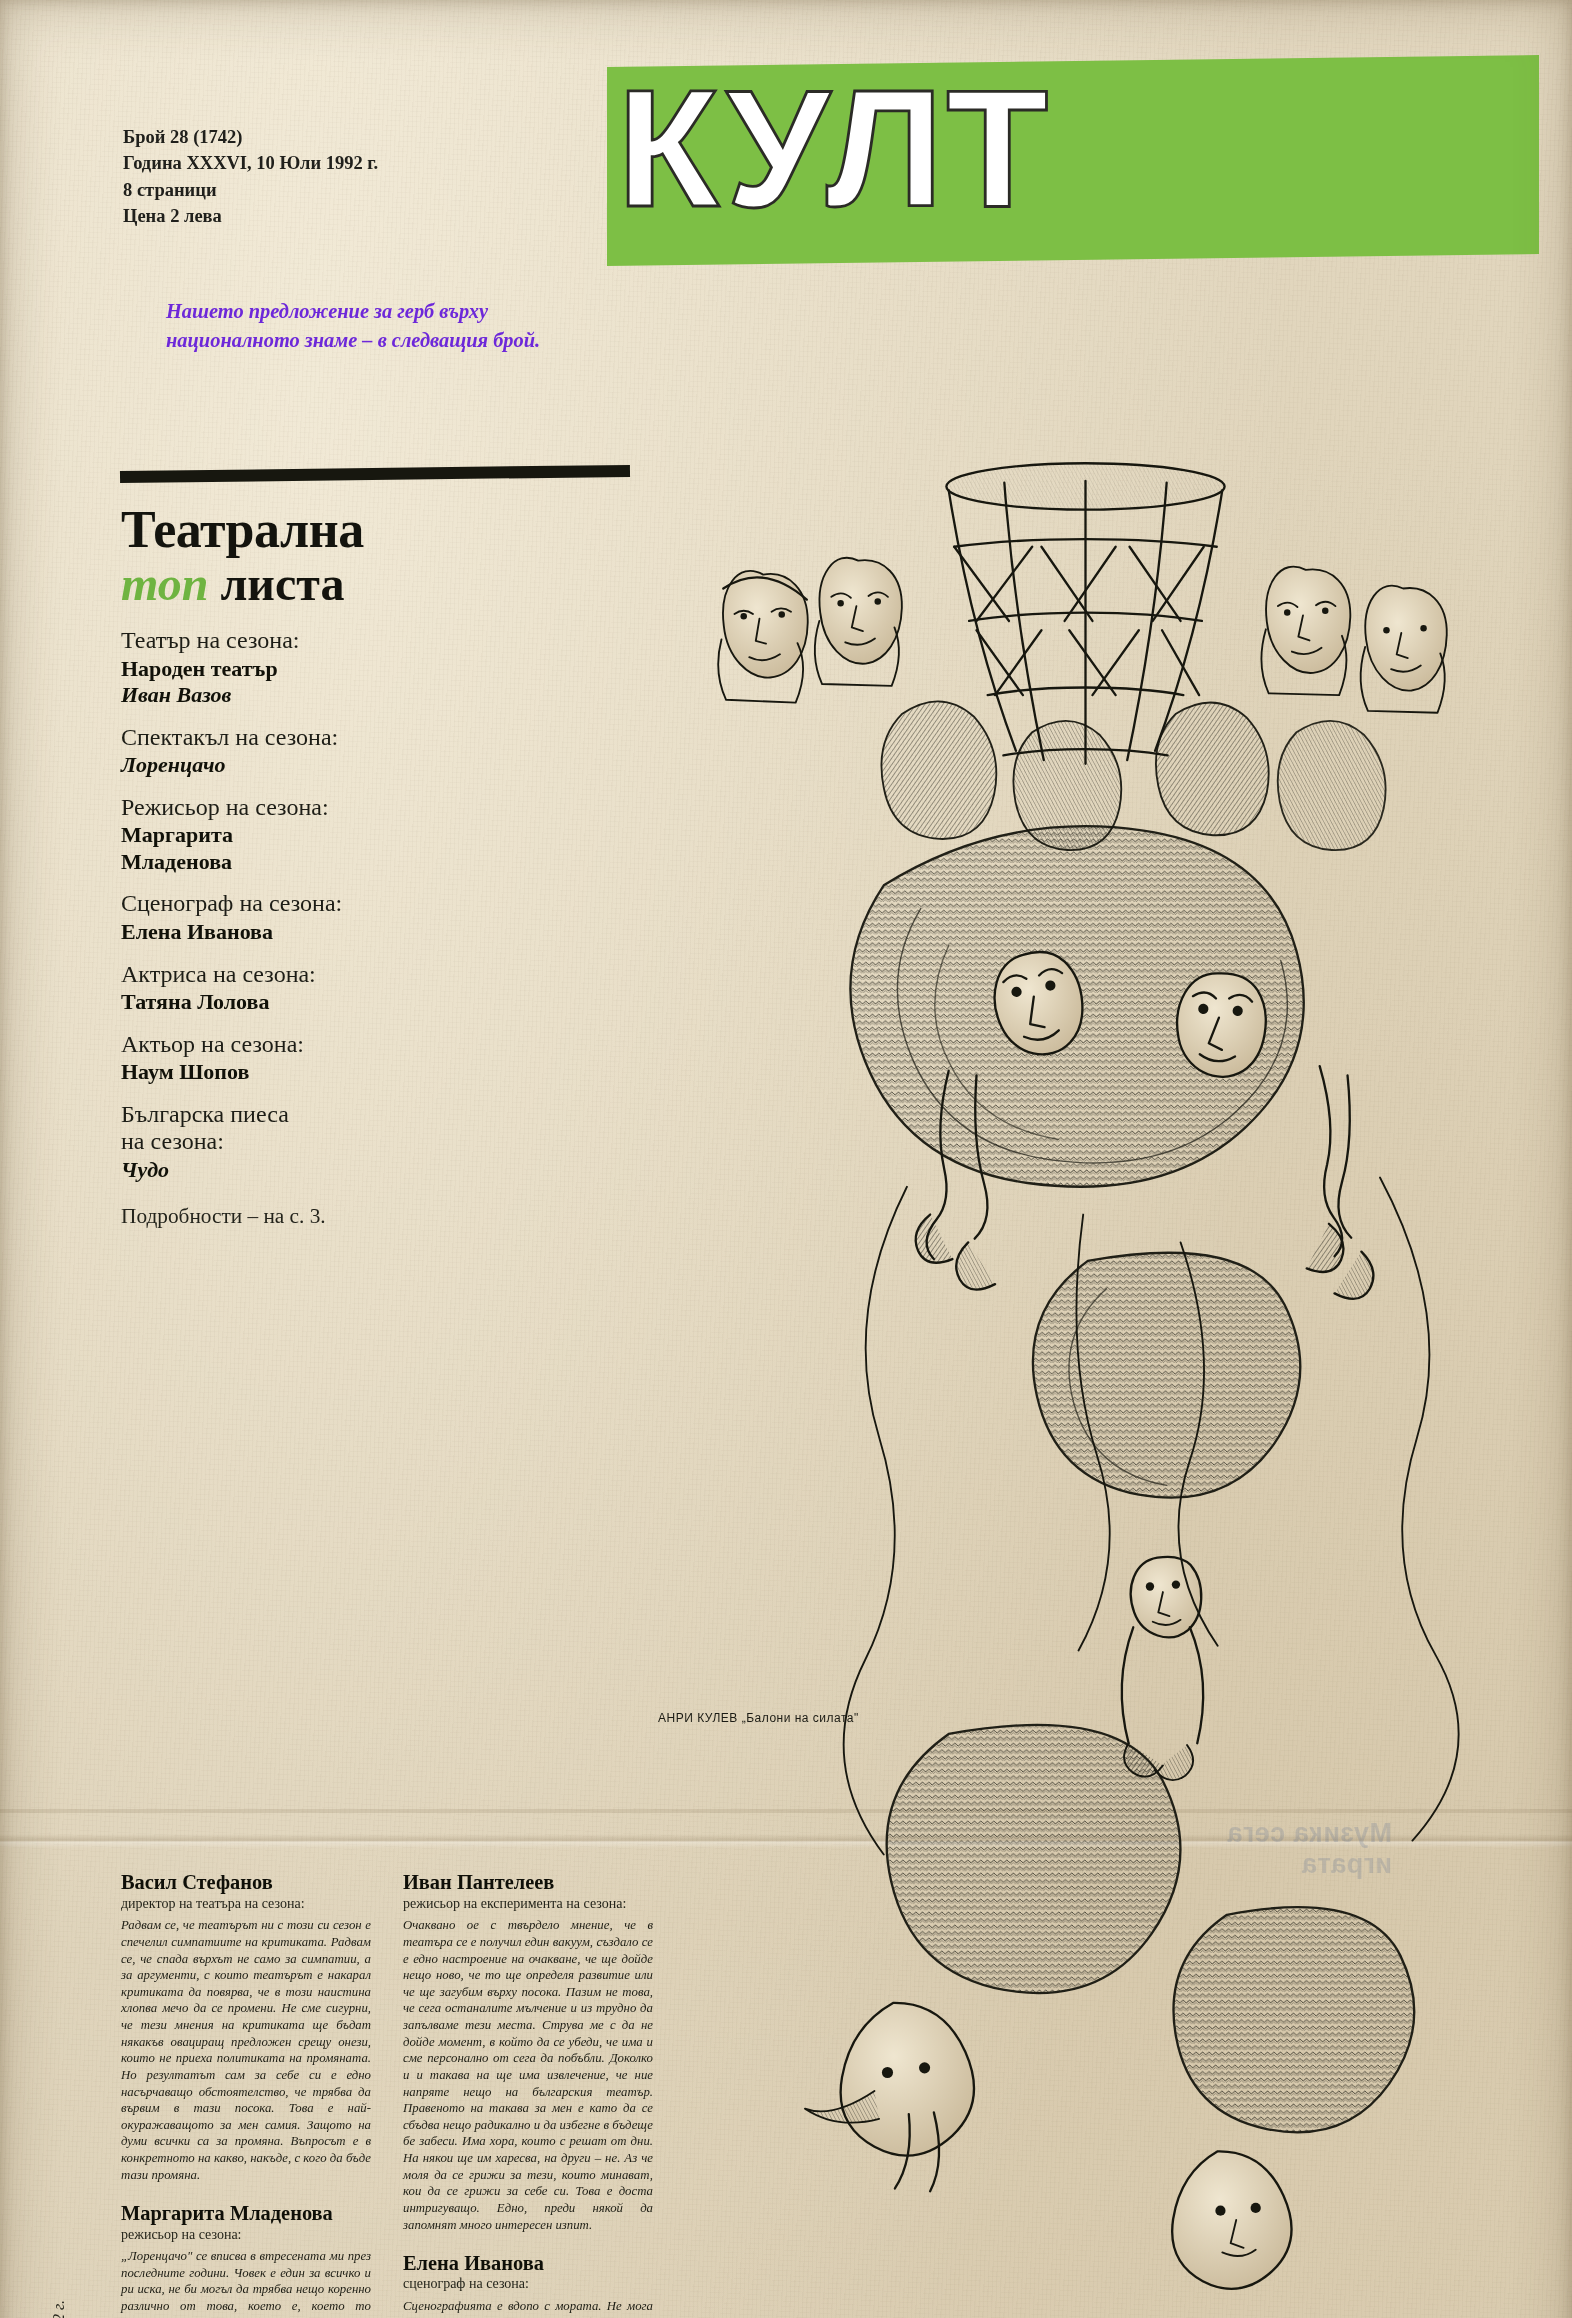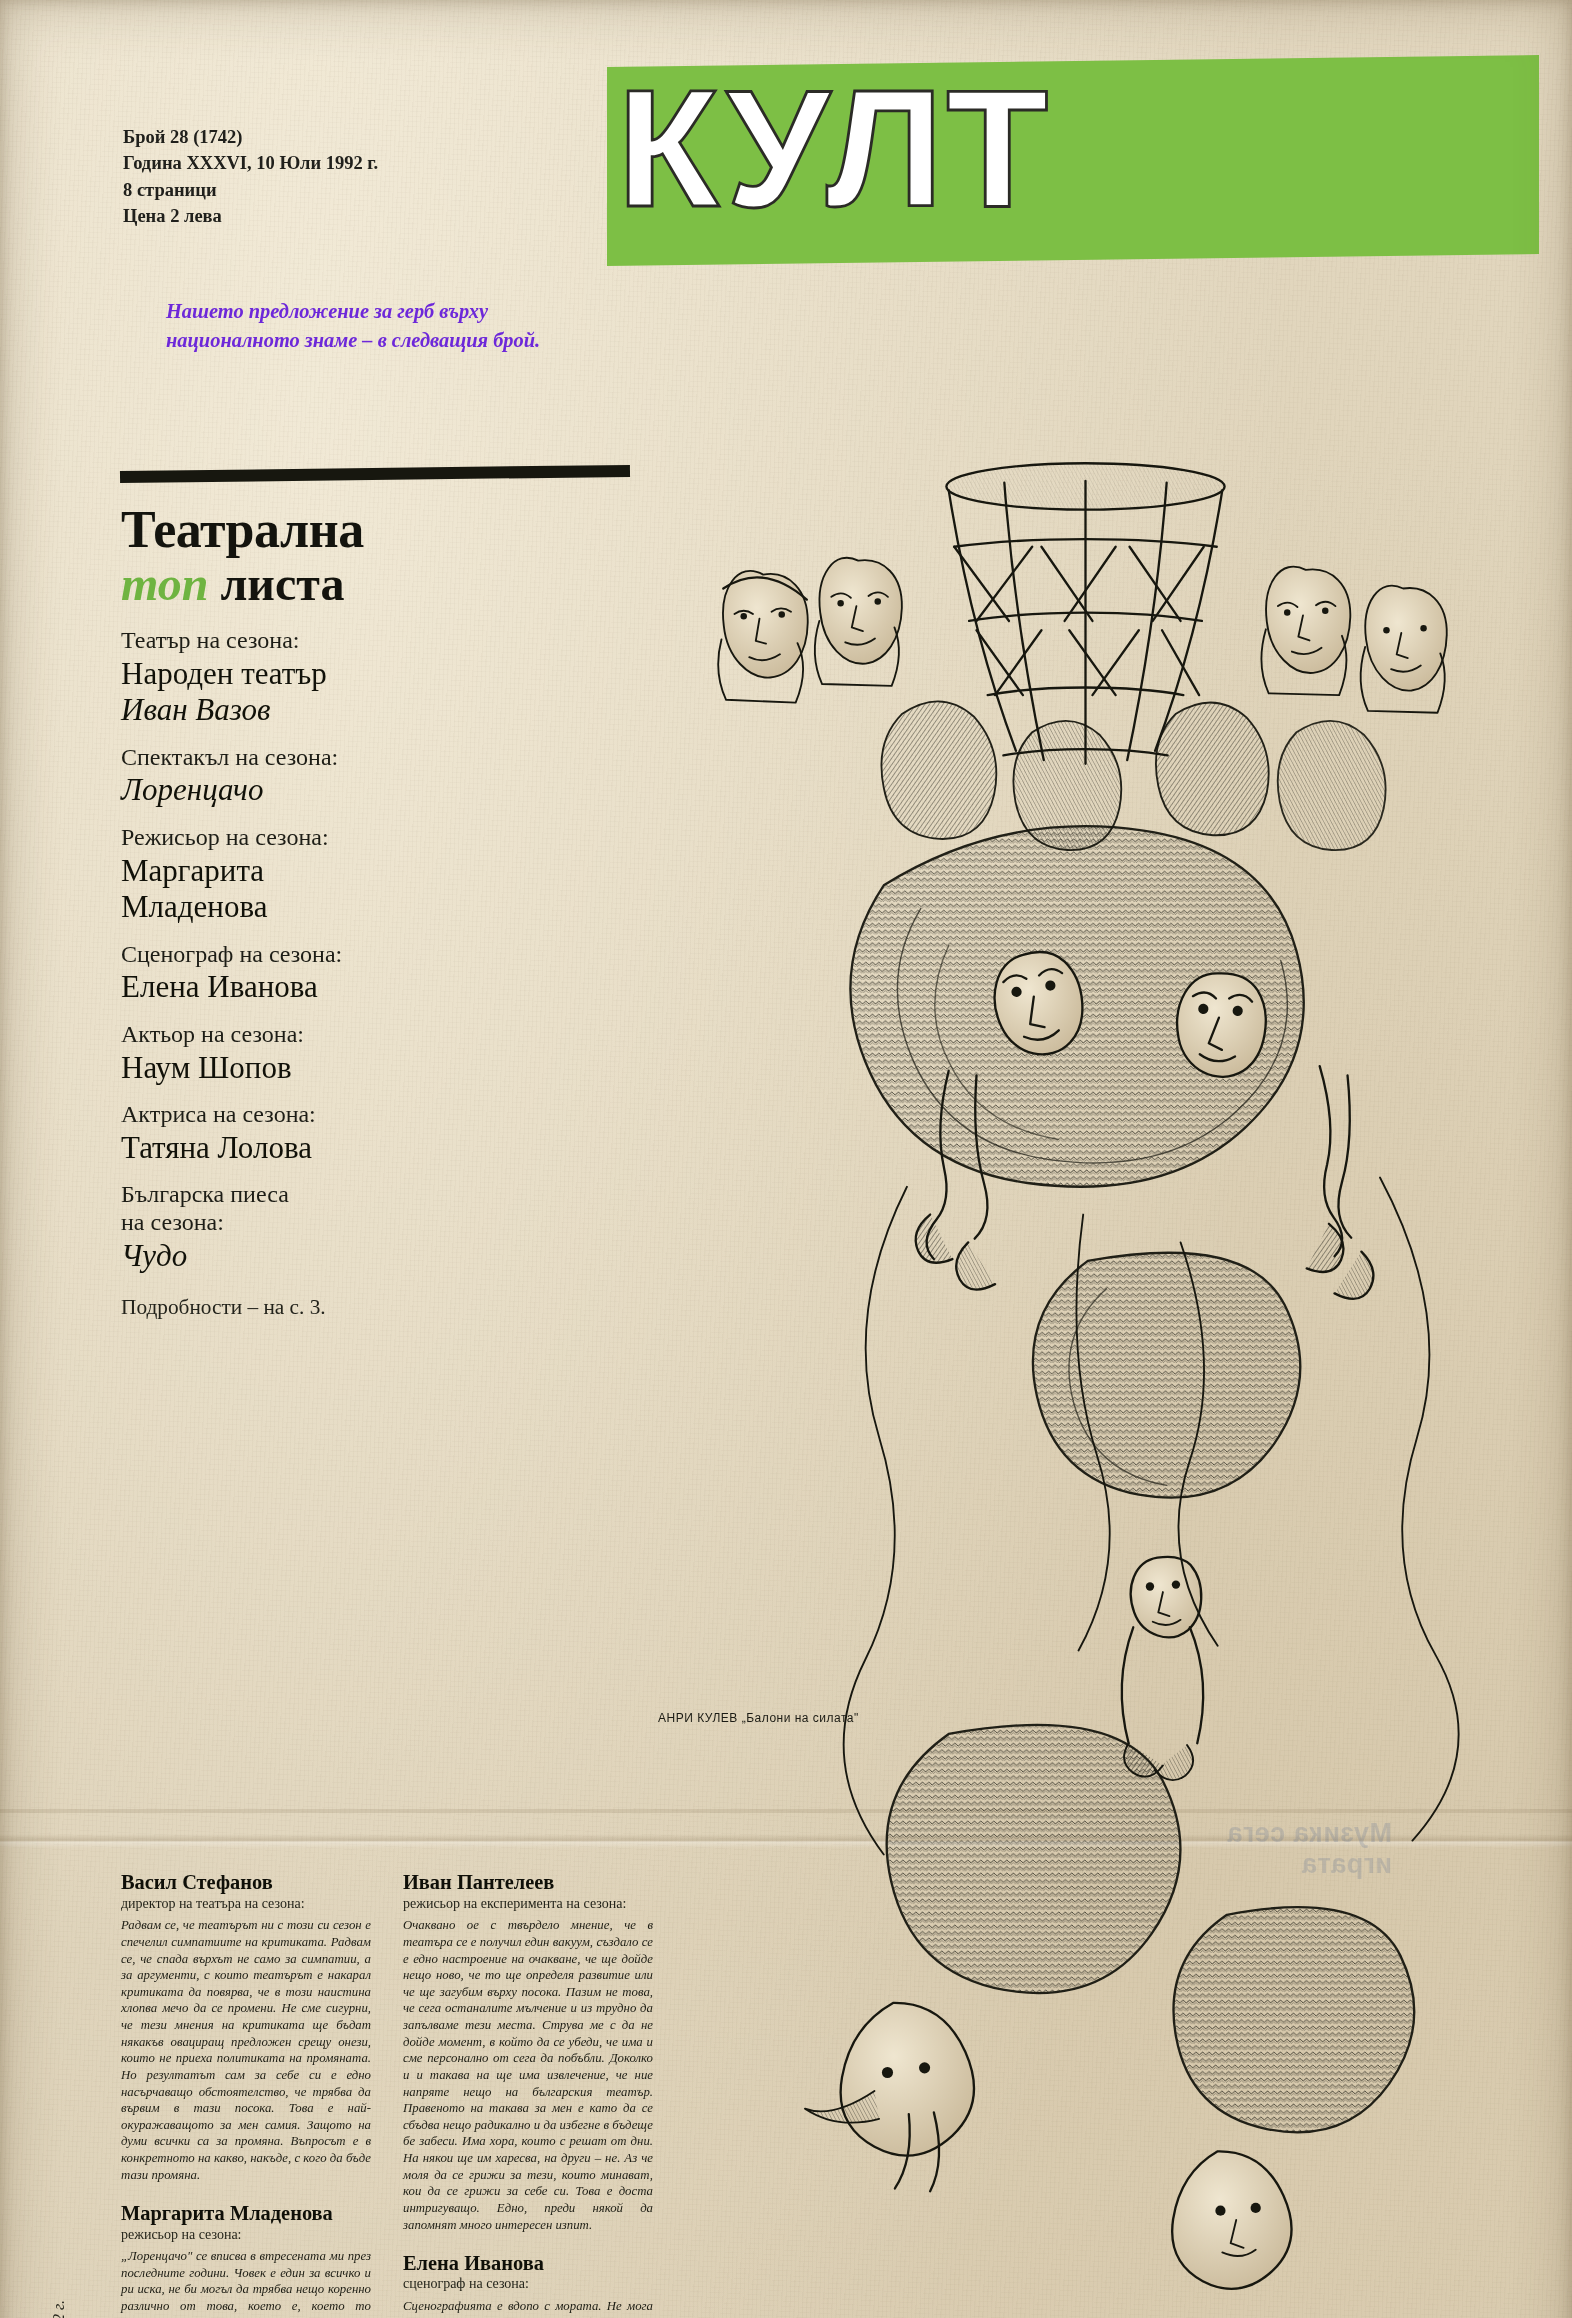--- a/index.html
+++ b/index.html
@@ -87,21 +87,21 @@
     font-weight:bold;font-size:48px;color:#14140e;
     font-family:"Liberation Serif", serif;
   }
   .tl-entry{margin-top:16px;}
   .tl-label{
     font-family:"Liberation Serif", serif;
     font-size:24px;color:#1d1d16;line-height:1.15;
   }
   .tl-value{
     font-family:"Liberation Serif", serif;
-    font-weight:normal;font-size:31px;color:#111109;line-height:1.12;margin-top:1.9px;
+    font-weight:bold;font-size:22px;color:#111109;line-height:1.12;margin-top:1.9px;
   }
   .tl-value.italic{font-style:italic;}
   .tl-more{
     margin-top:22px;
     font-family:"Liberation Serif", serif;
     font-size:21.3px;color:#23231b;
   }
 
   
   .illus{
@@ -196,27 +196,27 @@
       <div class="tl-value">Маргарита</div>
       <div class="tl-value">Младенова</div>
     </div>
 
     <div class="tl-entry">
       <div class="tl-label">Сценограф на сезона:</div>
       <div class="tl-value">Елена Иванова</div>
     </div>
 
     <div class="tl-entry">
+      <div class="tl-label">Актриса на сезона:</div>
+      <div class="tl-value">Татяна Лолова</div>
+    </div>
+
+    <div class="tl-entry">
       <div class="tl-label">Актьор на сезона:</div>
       <div class="tl-value">Наум Шопов</div>
-    </div>
-
-    <div class="tl-entry">
-      <div class="tl-label">Актриса на сезона:</div>
-      <div class="tl-value">Татяна Лолова</div>
     </div>
 
     <div class="tl-entry">
       <div class="tl-label">Българска пиеса</div>
       <div class="tl-label">на сезона:</div>
       <div class="tl-value italic">Чудо</div>
     </div>
 
     <div class="tl-more">Подробности – на с. 3.</div>
   </div>

